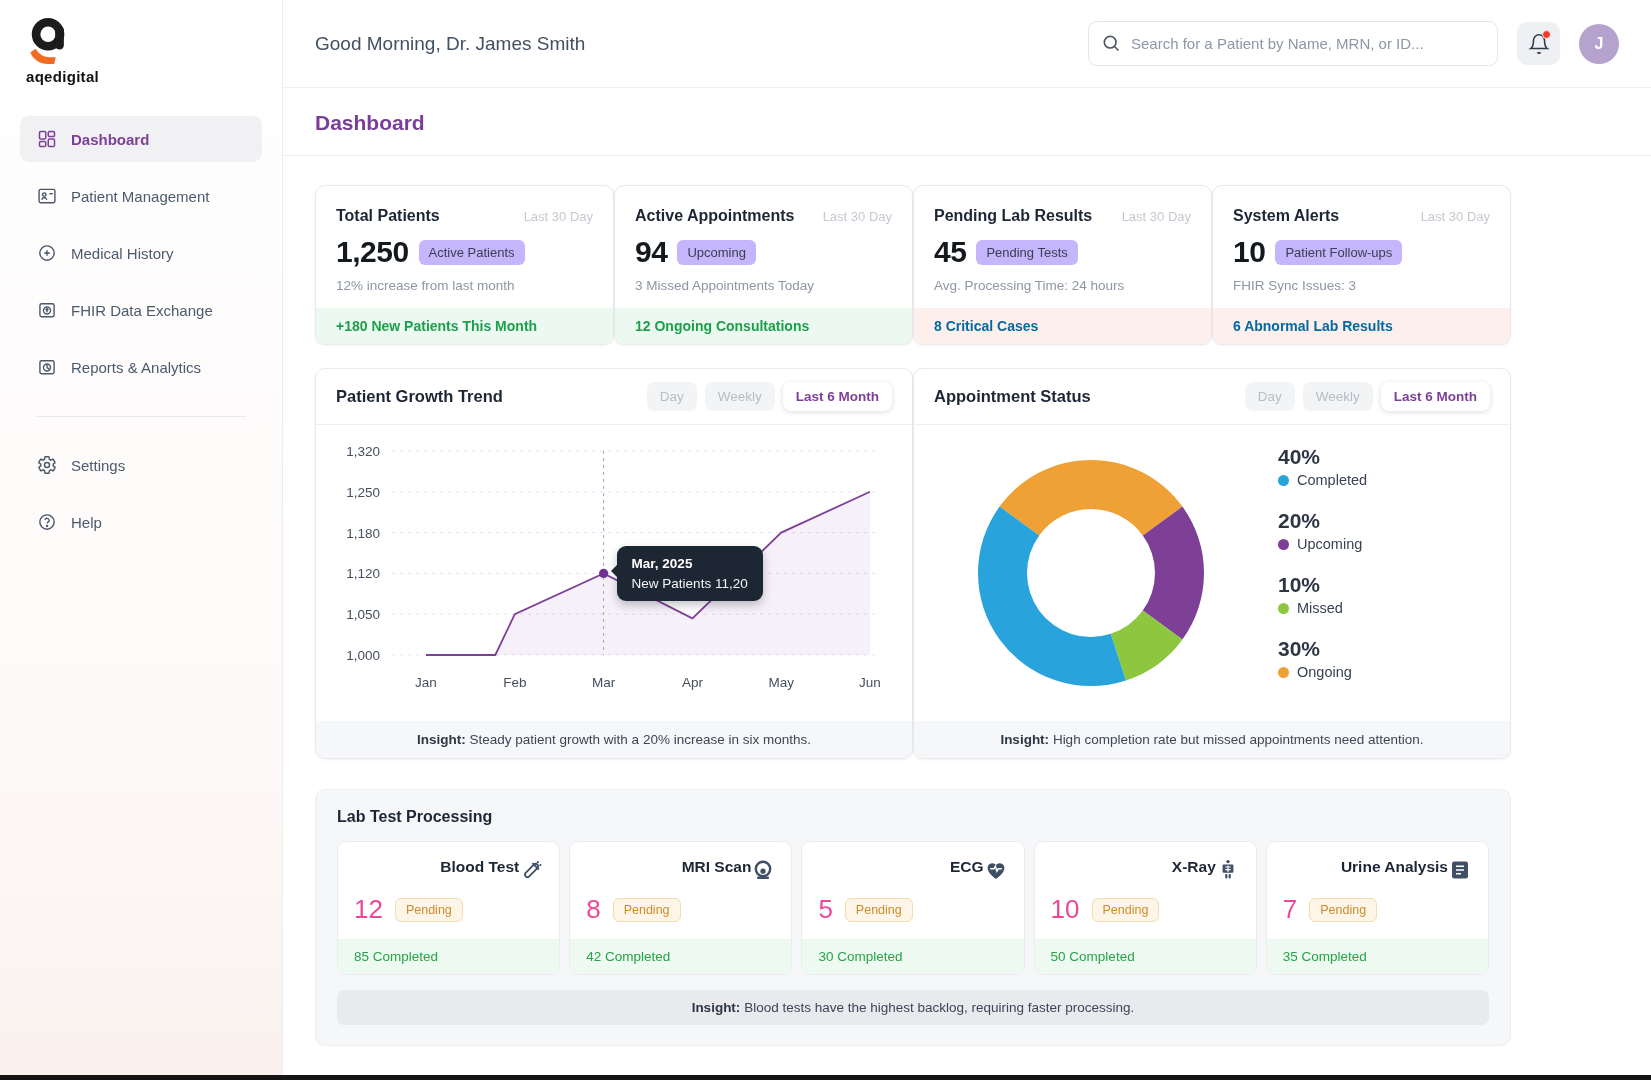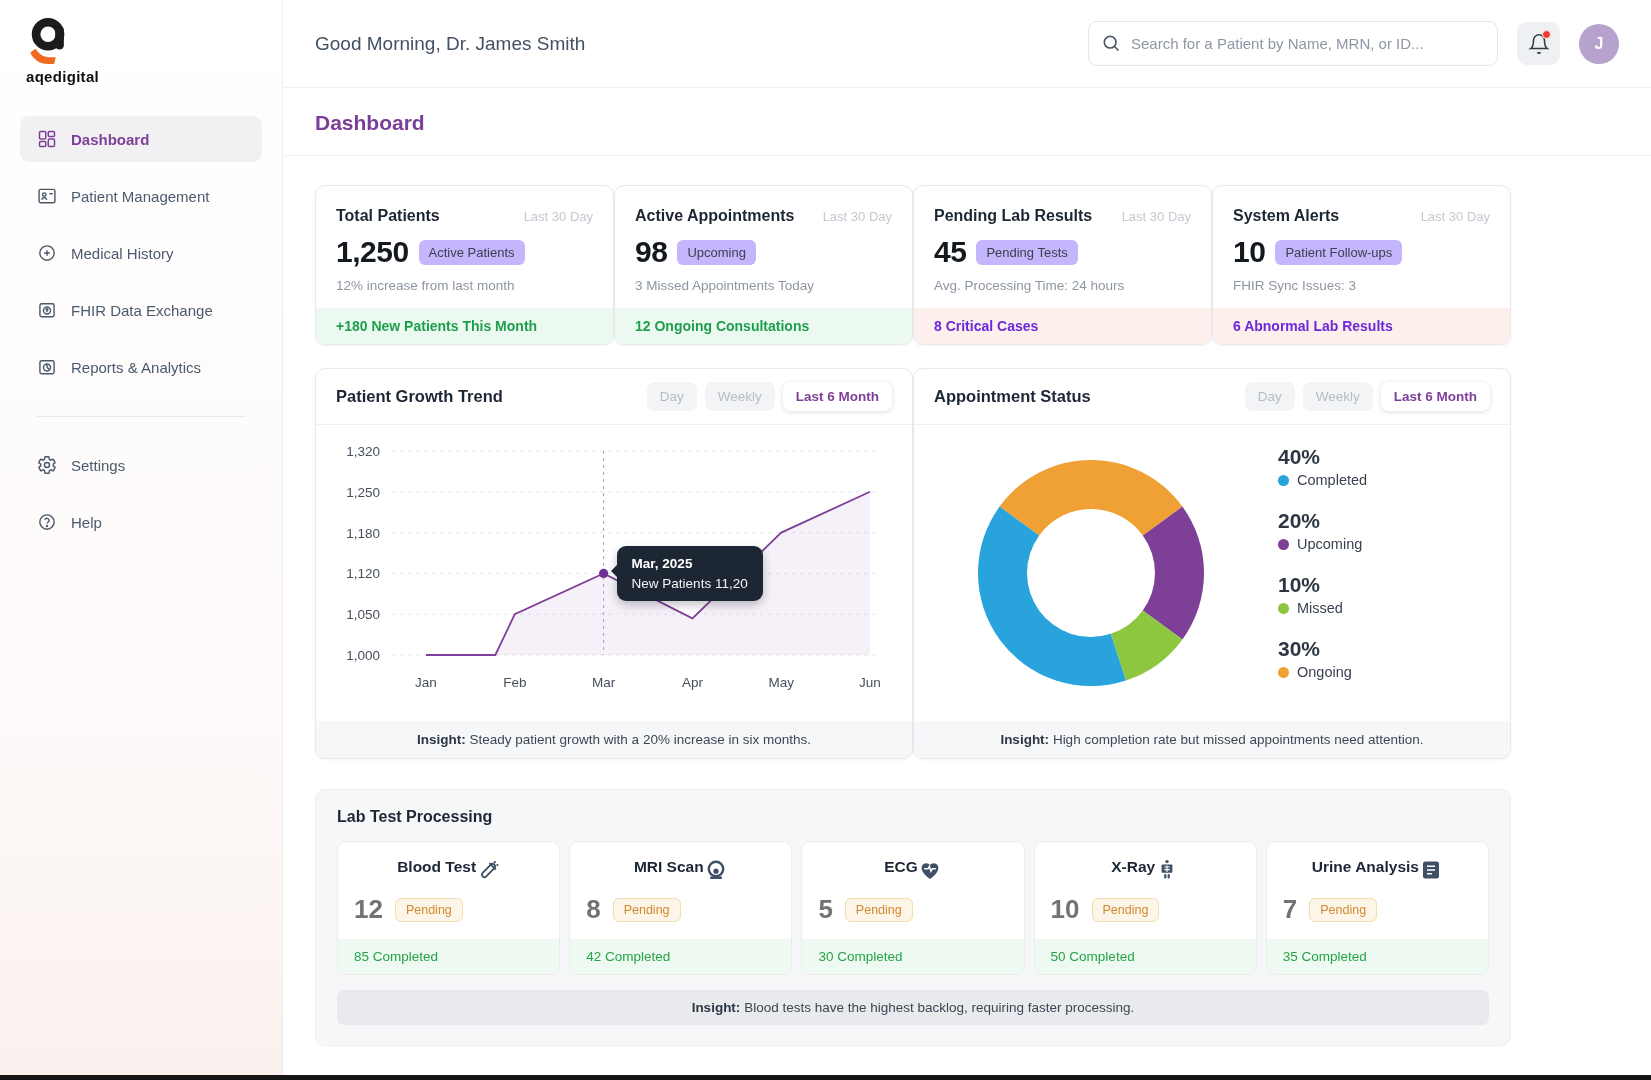--- a/index.html
+++ b/index.html
@@ -51,21 +51,21 @@
   .stat-top { padding:21px 20px 0; flex:1; }
   .stat-head { display:flex; justify-content:space-between; align-items:baseline; }
   .stat-title { font-size:16px; font-weight:700; color:#1d2634; }
   .stat-period { font-size:13px; color:#c4c8d0; }
   .stat-value-row { display:flex; align-items:center; gap:10px; margin-top:10px; }
   .stat-value { font-size:30px; font-weight:700; color:#14181f; letter-spacing:-.5px; }
   .stat-badge { background:#c4b5fd; border-radius:6px; padding:5px 10px; font-size:13px; color:#39424f; }
   .stat-sub { font-size:13.5px; color:#8e96a3; margin-top:9px; }
   .stat-footer { padding:10px 20px; font-size:14px; font-weight:700; }
   .stat-footer.positive { background:#ebf9f0; color:#1f9e4d; }
-  .stat-footer.negative { background:#fdefec; color:#6d28d9; }
+  .stat-footer.negative { background:#fdefec; color:#0369a1; }
 
   
   .charts-row { display:grid; grid-template-columns:1fr 1fr; margin-top:23px; }
   .chart-card { background:#fff; border:1px solid #e9e9ee; border-radius:10px;
     box-shadow:0 1px 3px rgba(16,24,40,.05); display:flex; flex-direction:column; overflow:hidden; }
   .chart-head { display:flex; align-items:center; padding:13px 20px; border-bottom:1px solid #efeff2; }
   .chart-title { font-size:16.5px; font-weight:700; color:#1d2634; }
   .toggles { margin-left:auto; display:flex; gap:8px; }
   .tg { padding:7px 13px; border-radius:8px; font-size:13.5px; color:#b7bcc5; background:#f3f4f6;
     border:none; cursor:pointer; font-family:"Liberation Sans", sans-serif; }
@@ -92,24 +92,24 @@
   .legend-label { font-size:14.5px; color:#39424e; }
 
   
   .lab-section { margin-top:30px; background:#f6f7f9; border:1px solid #ededf0; border-radius:10px;
     padding:18px 21px 20px; }
   .lab-title { font-size:16px; font-weight:700; color:#1d2634; }
   .lab-cards { display:grid; grid-template-columns:repeat(5,1fr); gap:9px; margin-top:15px; }
   .lab-card { background:#fff; border:1px solid #ececf0; border-radius:9px; overflow:hidden;
     display:flex; flex-direction:column; }
   .lab-top { padding:16px 16px 14px; flex:1; }
-  .lab-head { display:flex; justify-content:center; align-items:flex-start; }
+  .lab-head { display:flex; justify-content:flex-end; align-items:flex-start; }
   .lab-name { font-size:15.5px; font-weight:600; color:#1d2634; }
   .lab-val-row { display:flex; align-items:center; gap:12px; margin-top:12px; }
-  .lab-val { font-size:26px; font-weight:700; color:#737373; }
+  .lab-val { font-size:26px; font-weight:400; color:#ec4899; }
   .pill-pending { font-size:12.5px; color:#cf8a2e; background:#fdf6e8; border:1px solid #f2ddb0;
     border-radius:6px; padding:4px 10px; }
   .lab-footer { background:#edf9f1; color:#27a348; font-size:13.5px; font-weight:500; padding:10px 16px; }
   .lab-insight { margin-top:15px; background:#e9eaee; border-radius:7px; padding:10px; text-align:center;
     font-size:13.5px; color:#3d4653; }
   .lab-insight b { font-weight:700; color:#2d3744; }
 
   .bottom-bar { position:fixed; left:0; right:0; bottom:0; height:5px; background:#141414; z-index:9; }
 
   .axis-text { font-size:13.5px; fill:#46505d; }
@@ -236,21 +236,21 @@
           </div>
           <div class="stat-footer positive">+180 New Patients This Month</div>
         </div>
         <div class="stat-card">
           <div class="stat-top">
             <div class="stat-head">
               <span class="stat-title">Active Appointments</span>
               <span class="stat-period">Last 30 Day</span>
             </div>
             <div class="stat-value-row">
-              <span class="stat-value">98</span>
+              <span class="stat-value">94</span>
               <span class="stat-badge">Upcoming</span>
             </div>
             <div class="stat-sub">3 Missed Appointments Today</div>
           </div>
           <div class="stat-footer positive">12 Ongoing Consultations</div>
         </div>
         <div class="stat-card">
           <div class="stat-top">
             <div class="stat-head">
               <span class="stat-title">Pending Lab Results</span>

